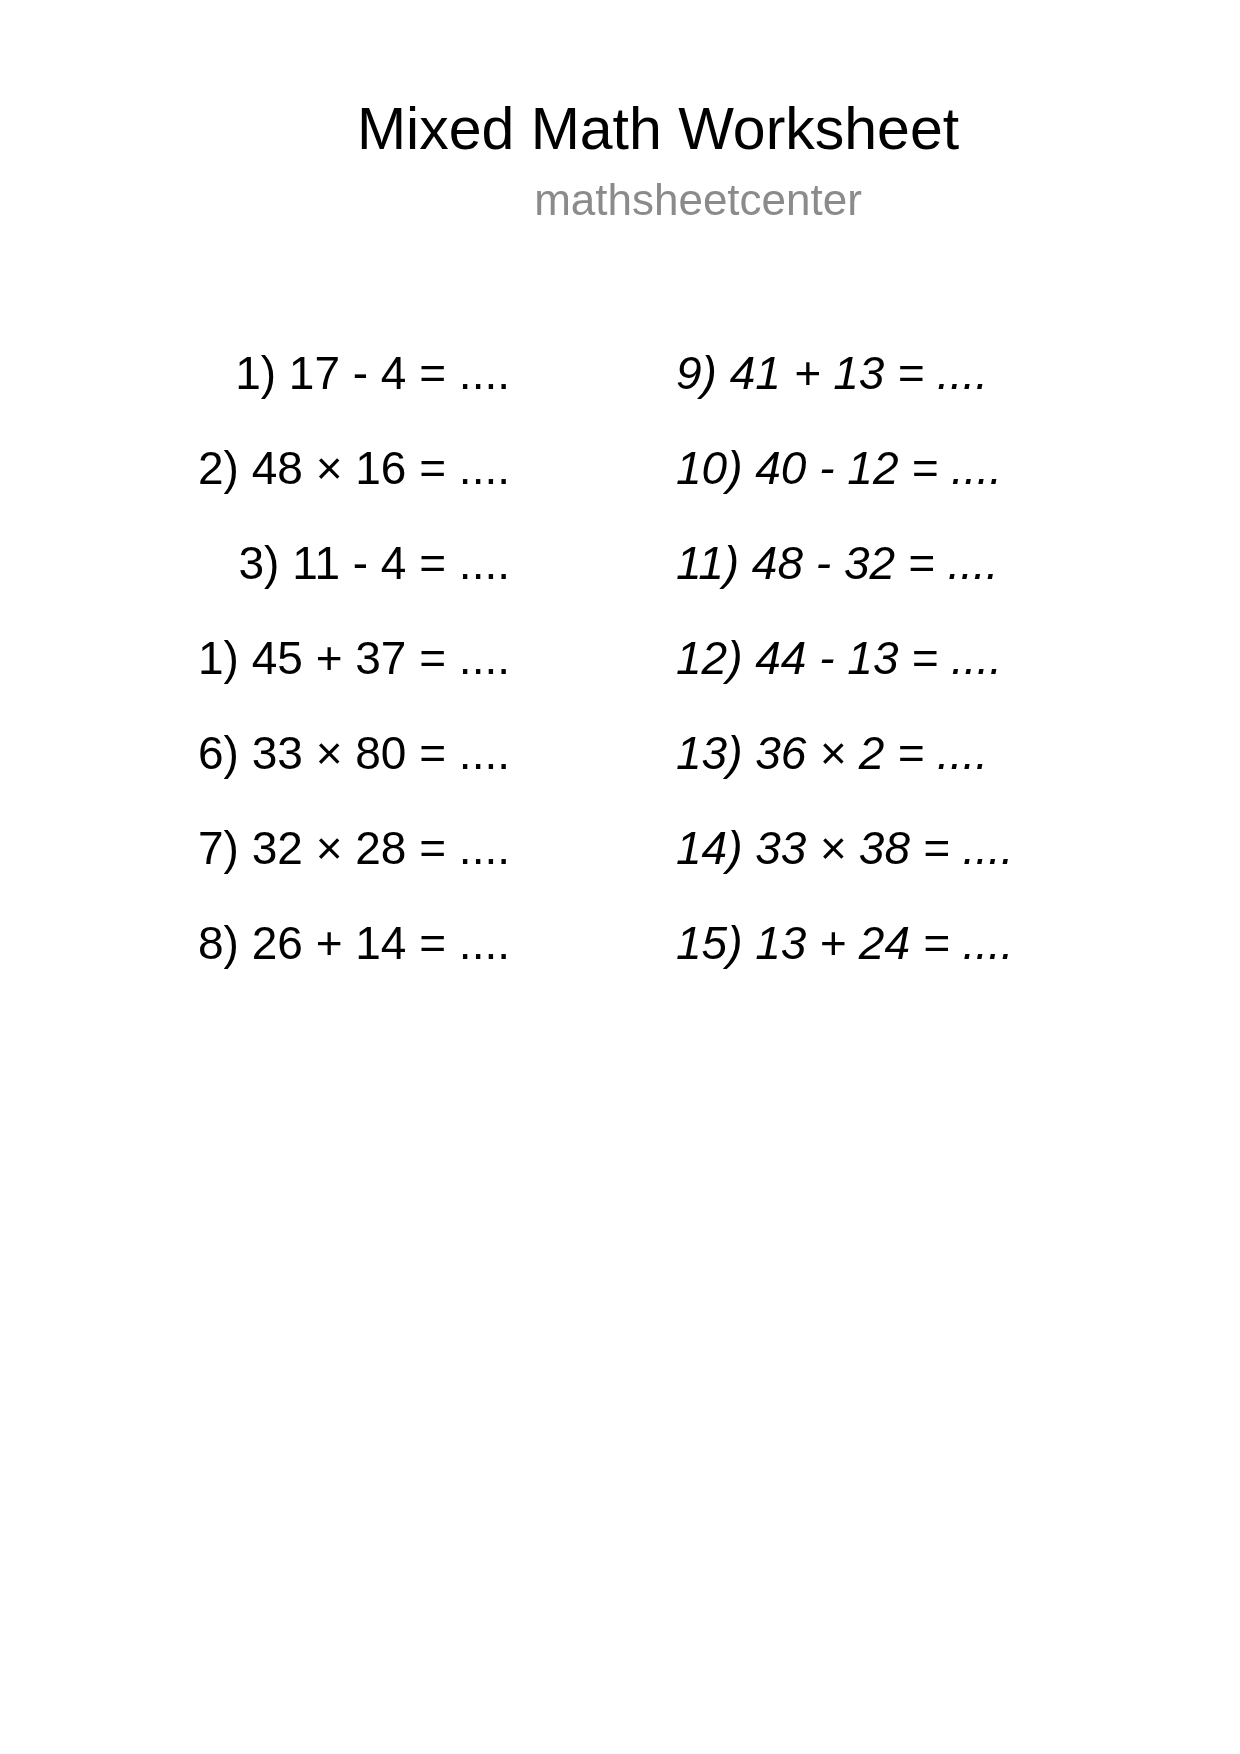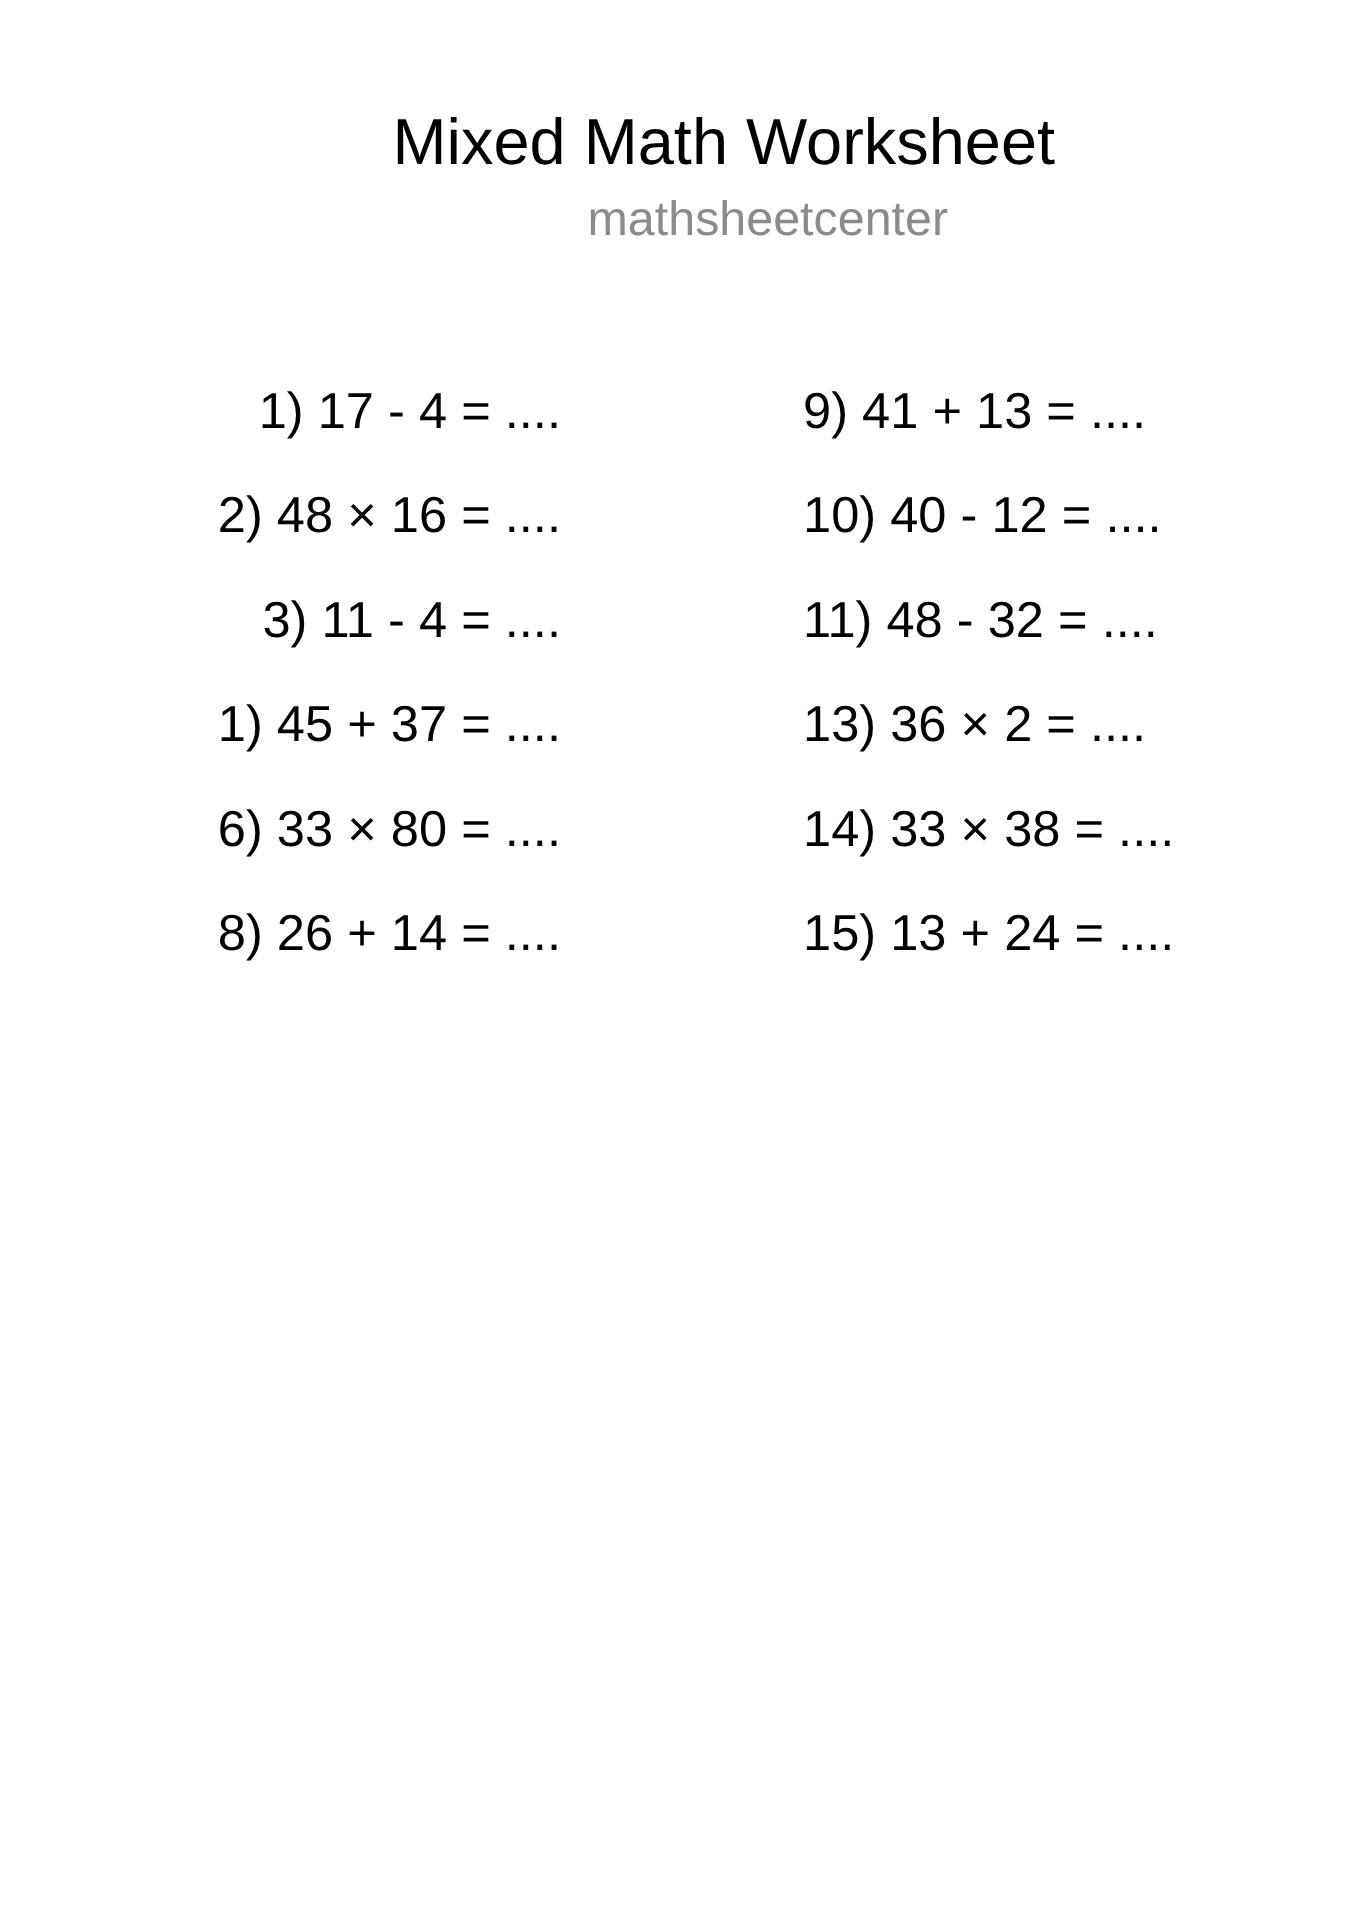--- a/index.html
+++ b/index.html
@@ -32,21 +32,21 @@
     line-height: 1;
     white-space: nowrap;
     color: #8b8b8b;
     margin-left: 35px;
   }
   .col {
     position: absolute;
     top: 350px;
   }
   .col-left  { left: 198px; text-align: right; }
-  .col-right { left: 730px; }
+  .col-right { left: 676px; font-style: italic; }
   .problem {
     height: 95px;
     font-size: 46px;
     line-height: 46px;
     white-space: nowrap;
     color: #000000;
   }
 </style>
 </head>
 <body>
@@ -56,25 +56,27 @@
   <div class="title">Mixed Math Worksheet</div>
 
   <div class="subtitle">mathsheetcenter</div>
 
   <div class="col col-left">
     <div class="problem">1) 17 - 4 = ....</div>
     <div class="problem">2) 48 × 16 = ....</div>
     <div class="problem">3) 11 - 4 = ....</div>
     <div class="problem">1) 45 + 37 = ....</div>
     <div class="problem">6) 33 × 80 = ....</div>
+    <div class="problem">7) 32 × 28 = ....</div>
     <div class="problem">8) 26 + 14 = ....</div>
   </div>
 
   <div class="col col-right">
     <div class="problem">9) 41 + 13 = ....</div>
     <div class="problem">10) 40 - 12 = ....</div>
     <div class="problem">11) 48 - 32 = ....</div>
+    <div class="problem">12) 44 - 13 = ....</div>
     <div class="problem">13) 36 × 2 = ....</div>
     <div class="problem">14) 33 × 38 = ....</div>
     <div class="problem">15) 13 + 24 = ....</div>
   </div>
 
 </div>
 
 </body></html>

